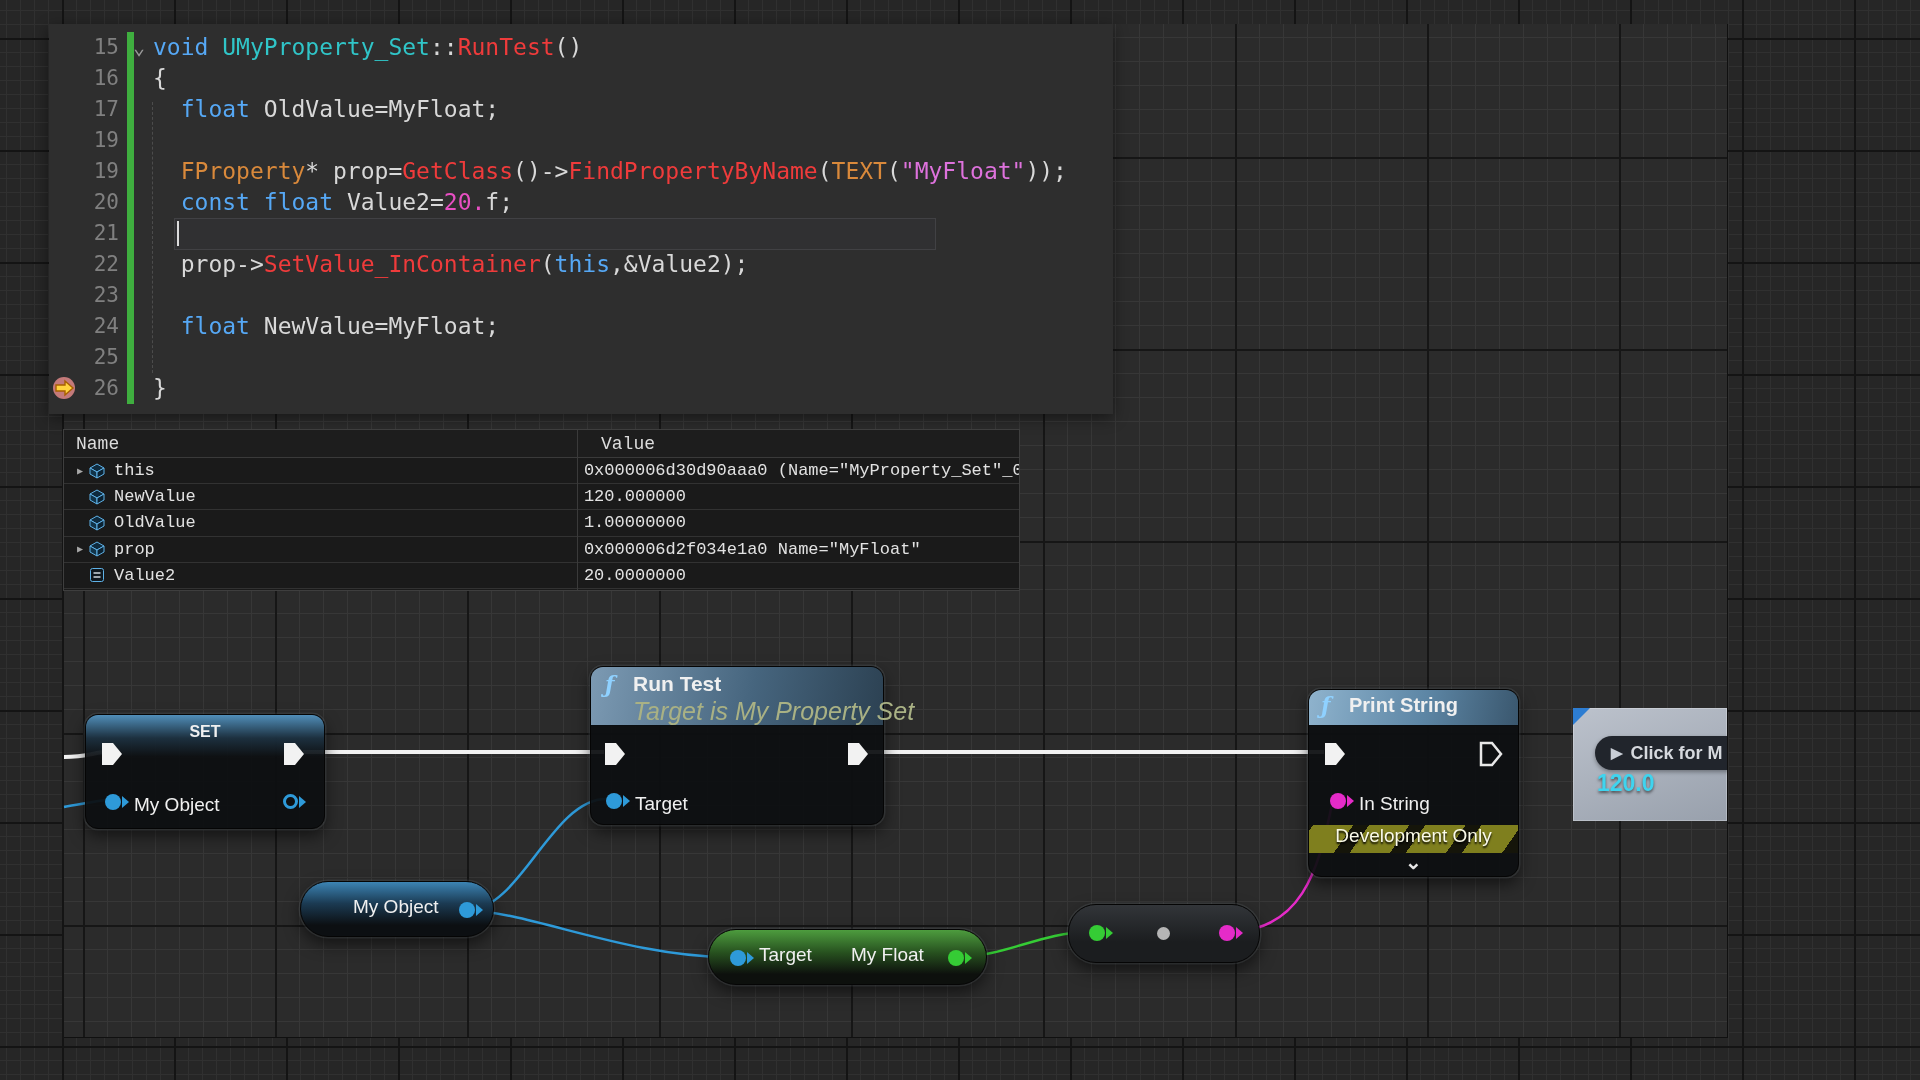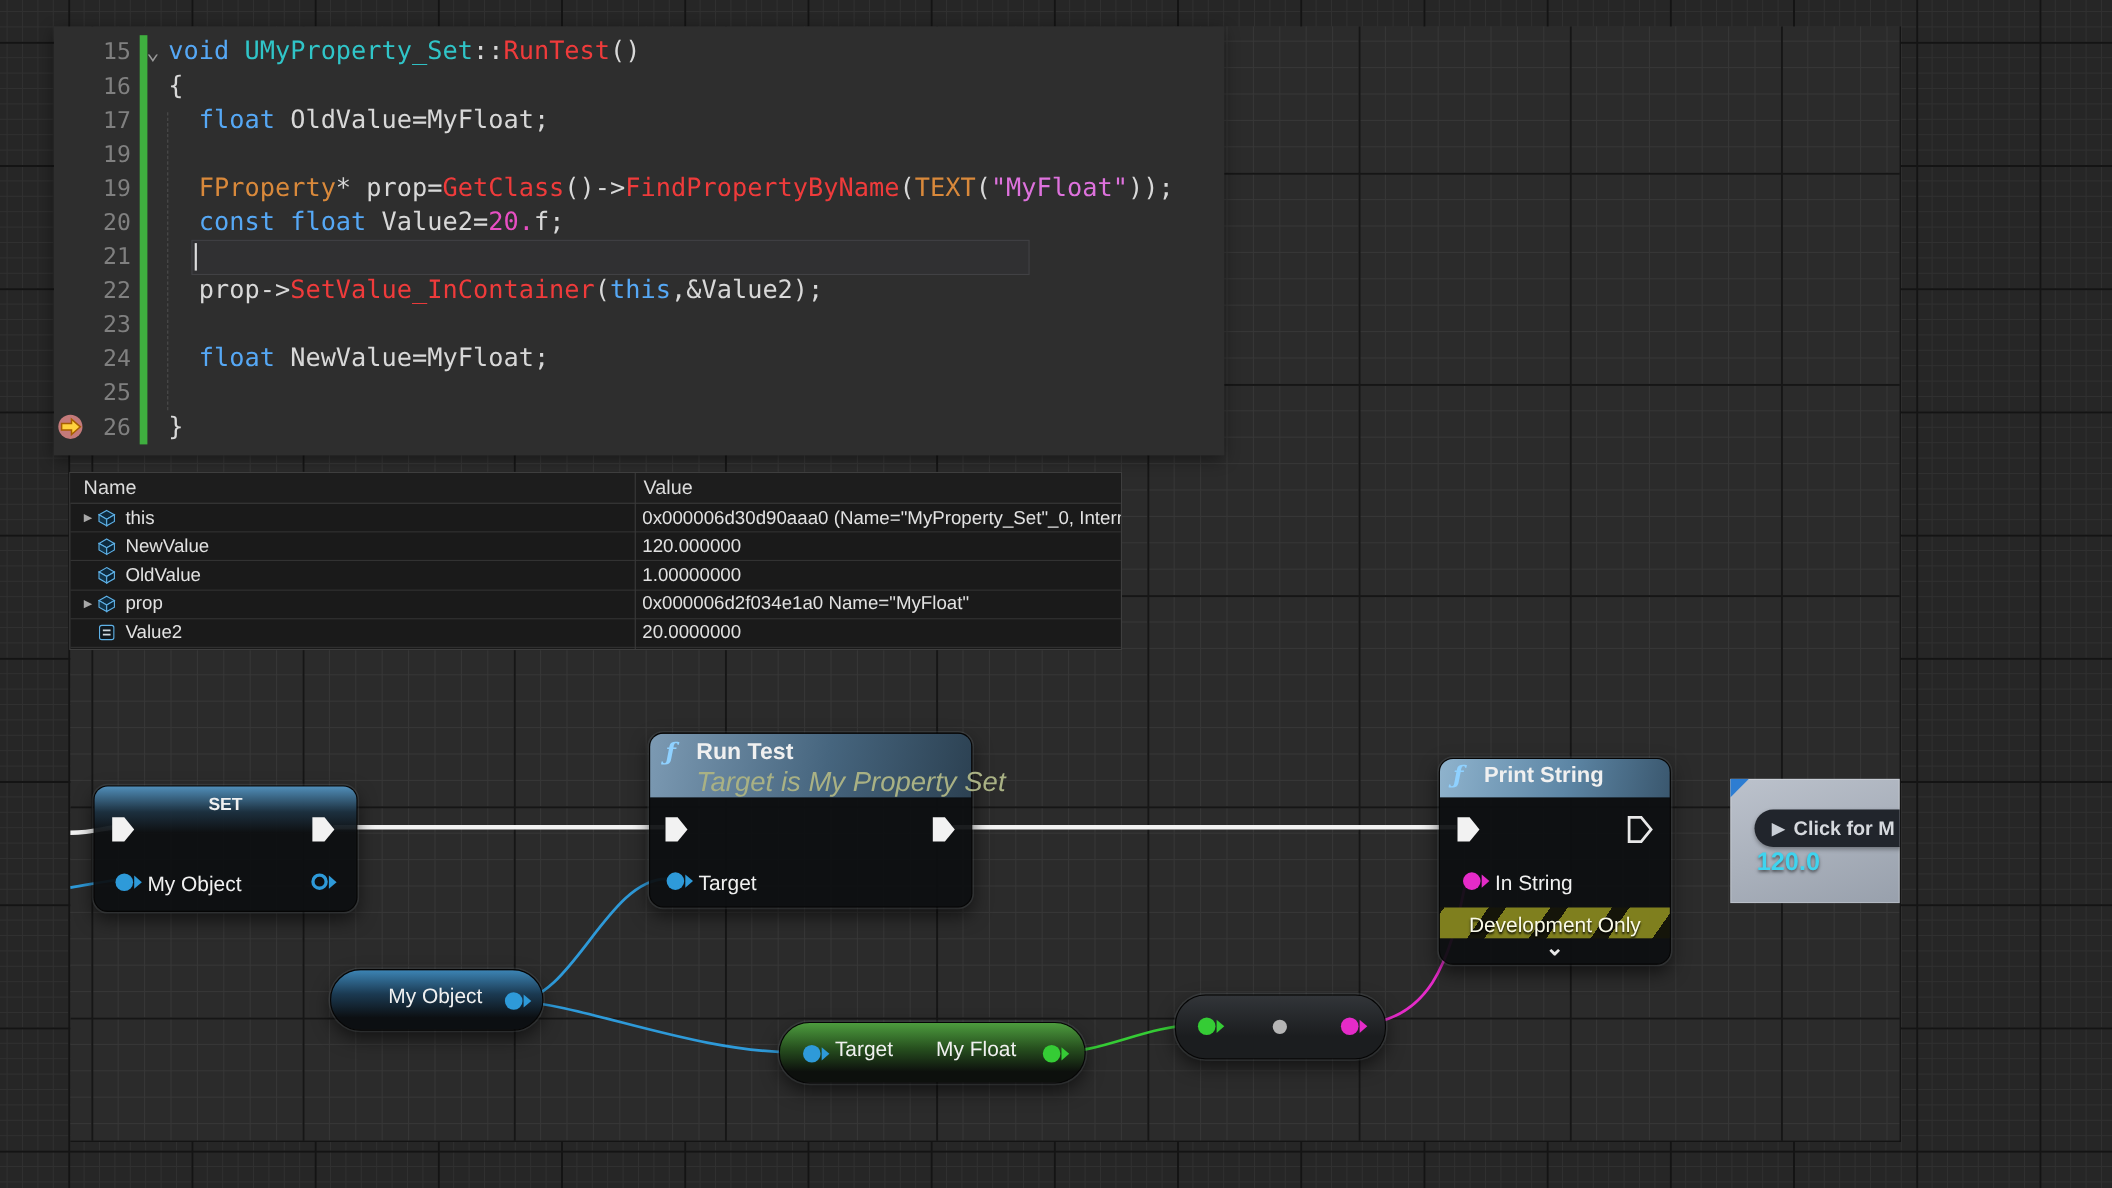--- a/index.html
+++ b/index.html
@@ -52,21 +52,21 @@
   .dpin.hollow .dot{background:transparent;border:3.5px solid var(--c-object);width:9px;height:9px;}
 
   
   .glow-blue{position:absolute;left:0;top:0;right:0;height:42px;border-radius:12px 12px 0 0;
     background:linear-gradient(180deg,rgba(92,164,214,.85),rgba(50,96,130,.40) 55%,rgba(0,0,0,0));}
   .hdr{position:absolute;left:0;top:0;right:0;border-radius:12px 12px 0 0;border-bottom:1px solid #0a0e12;}
   .hdr-runtest{height:58px;background:linear-gradient(100deg,#7c9ab3,#46657e 55%,#2c4152);}
   .hdr-print{height:35px;background:linear-gradient(100deg,#8fb3cd,#5d86a5 55%,#3a576e);}
   .banner{position:absolute;left:0;right:0;height:28px;overflow:hidden;
     background:repeating-linear-gradient(-55deg,#15150a 0 13px,#7f7f1e 13px 46px);
-    display:flex;align-items:flex-end;justify-content:center;}
+    display:flex;align-items:flex-start;justify-content:center;}
   .banner span{color:#fafae8;font-size:19px;text-shadow:0 2px 2px #000;}
   .chev{position:absolute;left:0;right:0;text-align:center;color:#e8e8e8;font-size:20px;font-weight:bold;line-height:14px;}
 
   
   #editor{position:absolute;left:49px;top:24px;width:1064px;height:390px;background:#2e2e2e;z-index:40;
     box-shadow:0 4px 14px rgba(0,0,0,.45);font-family:"DejaVu Sans Mono",monospace;}
   #code-lines{position:absolute;left:0;top:8px;right:0;}
   .code-line{position:relative;display:flex;height:31px;line-height:31px;font-size:23px;white-space:pre;}
   .code-line .ln{width:70px;text-align:right;padding-right:4px;color:#808080;font-size:21px;flex:none;}
   .code-line .code{margin-left:30px;}
@@ -75,21 +75,21 @@
   .tk-plain{color:var(--tk-plain);}
   #chg-bar{position:absolute;left:78px;top:8px;width:7px;height:372px;background:#3fae3f;}
   #indent-guide{position:absolute;left:103px;top:78px;height:271px;border-left:1px dashed #5c5c5c;opacity:.65;}
   .fold-chevron{position:absolute;left:84px;top:0;color:#9a9a9a;font-size:20px;line-height:31px;}
   .cur-box{position:absolute;left:125px;top:0;width:760px;height:30px;background:#303032;border:1px solid #414144;}
   .caret{position:absolute;left:128px;top:3px;width:2px;height:25px;background:#dcdcdc;}
   .exec-arrow{position:absolute;left:3px;top:3px;width:24px;height:24px;}
 
   
   #watch{position:absolute;left:63px;top:429px;width:957px;height:162px;background:#1a1a1a;
-    border:1px solid #3e3e3e;box-sizing:border-box;z-index:41;color:#e2e2e2;font-size:17px;}
+    border:1px solid #3e3e3e;box-sizing:border-box;z-index:41;color:#e2e2e2;font-size:17px;font-family:Liberation Mono, monospace;}
   #watch .whead{display:flex;height:27px;align-items:center;background:#1d1d1d;border-bottom:1px solid #3a3a3a;font-size:18px;color:#dcdcdc;}
   #watch .whead .c1{width:513px;padding-left:12px;box-sizing:border-box;}
   #watch .wrow{display:flex;height:25.2px;align-items:center;border-bottom:1px solid #323232;}
   #watch .wrow .c1{width:513px;display:flex;align-items:center;box-sizing:border-box;}
   #watch .vline{position:absolute;left:513px;top:0;bottom:0;border-left:1px solid #3a3a3a;}
   .wexp{width:16px;margin-left:8px;color:#a8a8a8;font-size:10px;text-align:center;flex:none;}
   .wicon{width:20px;height:18px;margin-right:6px;flex:none;}
   .wval{padding-left:8px;white-space:nowrap;overflow:hidden;}
 
   
@@ -241,21 +241,21 @@
               <circle cx="12" cy="12" r="11" fill="#c47a7a"></circle>
               <path d="M4 9 h9 v-4 l8 7 -8 7 v-4 h-9 z" fill="#ffd23e" stroke="#a85f00" stroke-width="1.4"></path>
             </svg></div><span class="ln">26</span><span class="code"><span class="tk-plain">}</span></span></div>
       </div>
   </div>
 
   <div id="watch">
     <div class="vline"></div>
     <div class="whead">
       <div class="c1">Name</div>
-      <div style="padding-left:8px;">Value</div>
+      <div style="padding-left:24px;">Value</div>
     </div>
     <div id="watch-rows">
         <div class="wrow">
           <div class="c1">
             <span class="wexp">▶</span>
             <span class="wicon"><svg viewBox="0 0 18 18" width="18" height="18">
                 <path d="M9 2 L16 6 L9 10 L2 6 Z" fill="#0e2a3d" stroke="#5fb2e8"></path>
                 <path d="M2 6 L2 12 L9 16 L9 10 Z" fill="#123449" stroke="#5fb2e8"></path>
                 <path d="M16 6 L16 12 L9 16 L9 10 Z" fill="#0b2232" stroke="#5fb2e8"></path>
               </svg></span>

